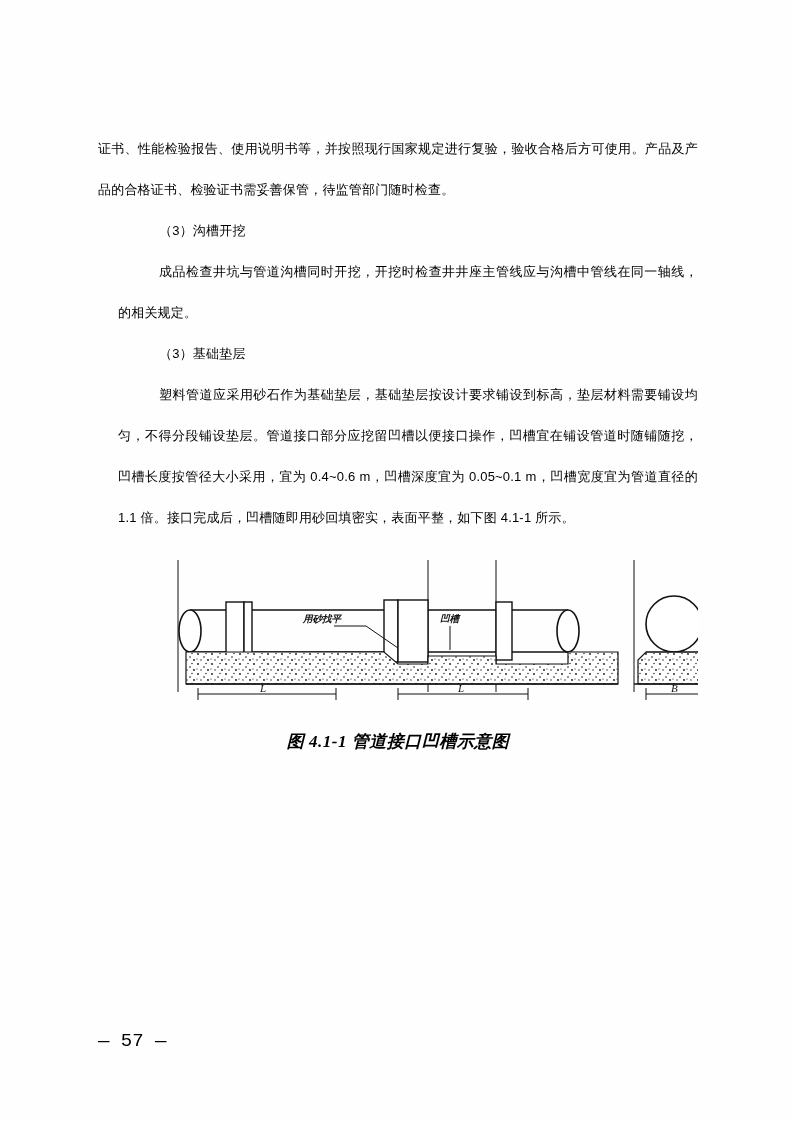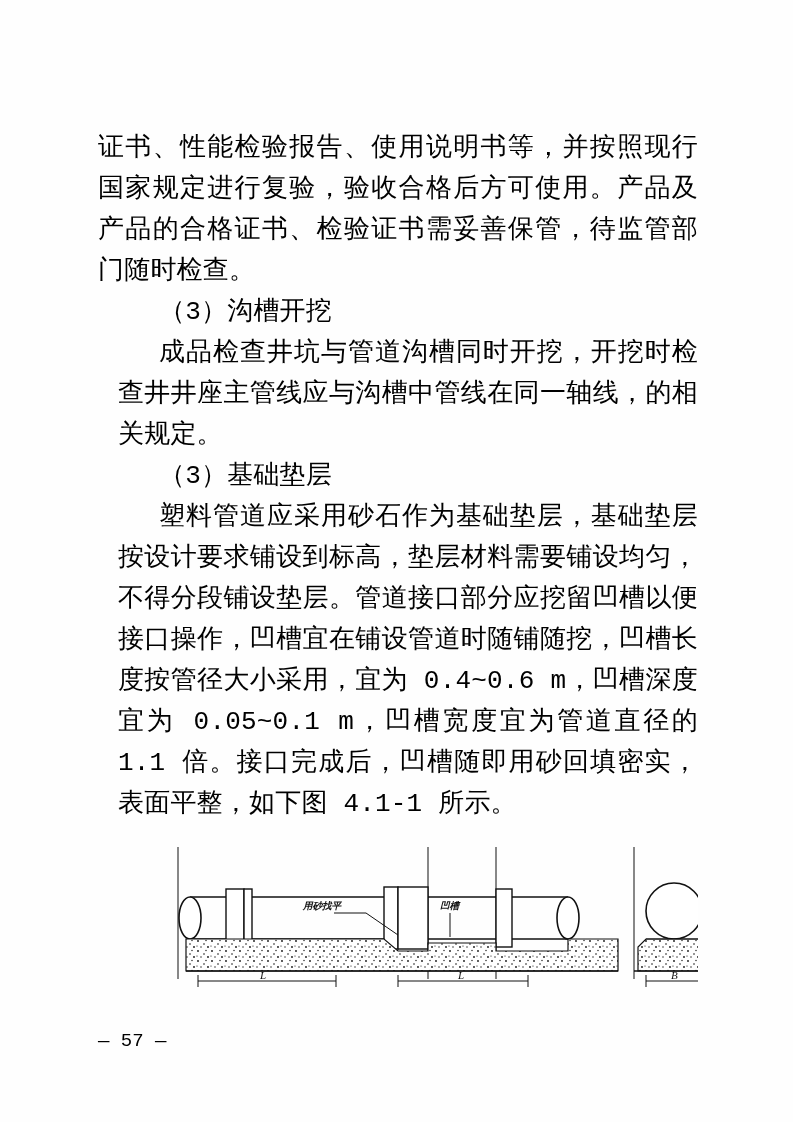--- a/index.html
+++ b/index.html
@@ -23,26 +23,26 @@
     background: #fefefe;
   }
   .content {
     position: absolute;
     left: 98px;
     top: 128px;
     width: 600px;
   }
   p.para {
     margin: 0 0 0 0;
-    font-size: 26px;
+    font-size: 13px;
     line-height: 41px;
     text-align: justify;
     text-justify: inter-ideograph;
     letter-spacing: 0.2px;
-    font-family: Liberation Mono, monospace;
+    font-family: Liberation Sans, sans-serif;
   }
   p.indent {
     text-indent: 41px;
     margin-left: 20px;
   }
   .figure-wrap {
     position: relative;
     margin-top: 14px;
     width: 600px;
     height: 170px;
@@ -137,18 +137,19 @@
         <path d="M 540 132 L 540 108 L 548 100 L 604 100 L 612 108 L 612 132 Z" fill="url(#gravel)" stroke="#111" stroke-width="1.2"></path>
         <line x1="536" y1="132" x2="616" y2="132" stroke="#111" stroke-width="1.4"></line>
         <line x1="548" y1="100" x2="604" y2="100" stroke="#111" stroke-width="1.2"></line>
 
         <line x1="548" y1="142" x2="604" y2="142" stroke="#111" stroke-width="1"></line>
         <line x1="548" y1="136" x2="548" y2="148" stroke="#111" stroke-width="1"></line>
         <line x1="604" y1="136" x2="604" y2="148" stroke="#111" stroke-width="1"></line>
         <text x="573" y="140" font-family="'Liberation Serif',serif" font-size="11" fill="#111">B</text>
       </svg>
 
+      <div class="figure-caption">图 4.1-1  管道接口凹槽示意图</div>
     </div>
 
   </div>
 
   <div class="page-number">— 57 —</div>
 </div>
 
 </body></html>

